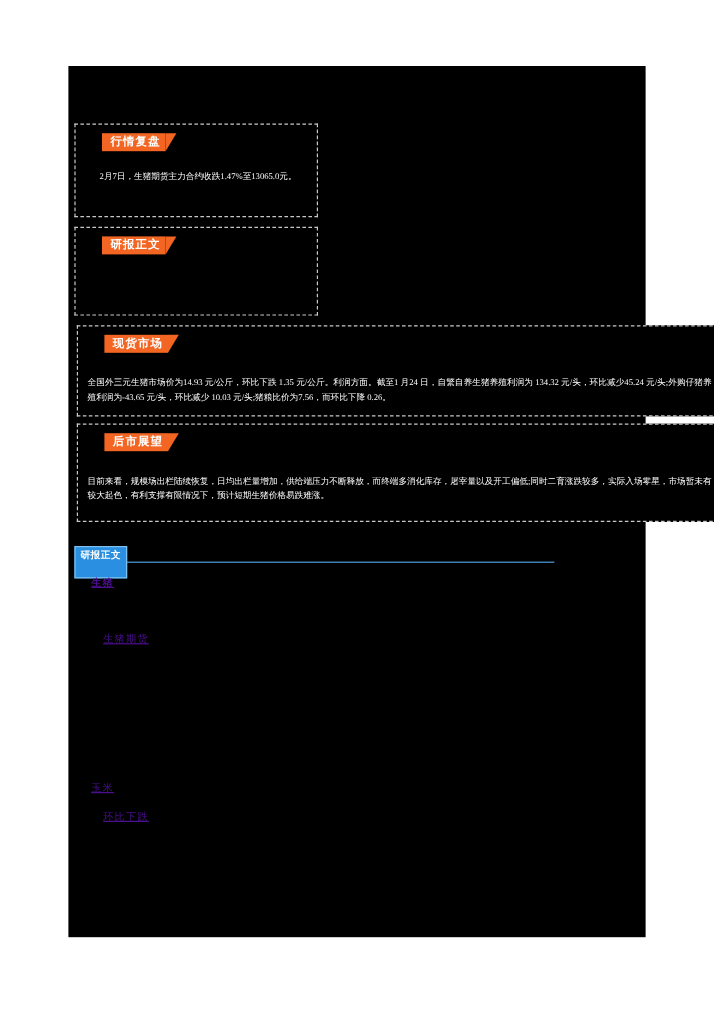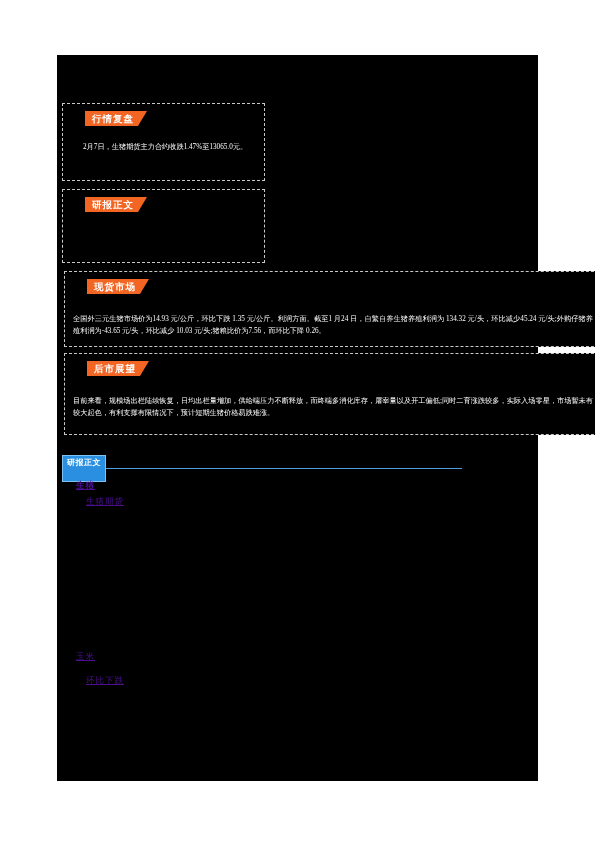--- a/index.html
+++ b/index.html
@@ -129,21 +129,21 @@
     text-decoration: underline;
     font-size: 8.5px;
     letter-spacing: 1px;
     white-space: nowrap;
     font-family: "Liberation Serif", "DejaVu Serif", serif;
   }
   .link-l1 { left: 19px; }
   .link-l2 { left: 29px; }
 
   .lnk-pig      { top: 425px; font-weight: bold; }
-  .lnk-pig-fut  { top: 441px; }
+  .lnk-pig-fut  { top: 472px; }
   .lnk-corn     { top: 596px; text-align: center; }
   .lnk-corn-fut { top: 620px; }
 </style>
 </head>
 <body>
 
 <div class="page">
   <div class="canvas">
 
     <div class="card narrow card-c1">

